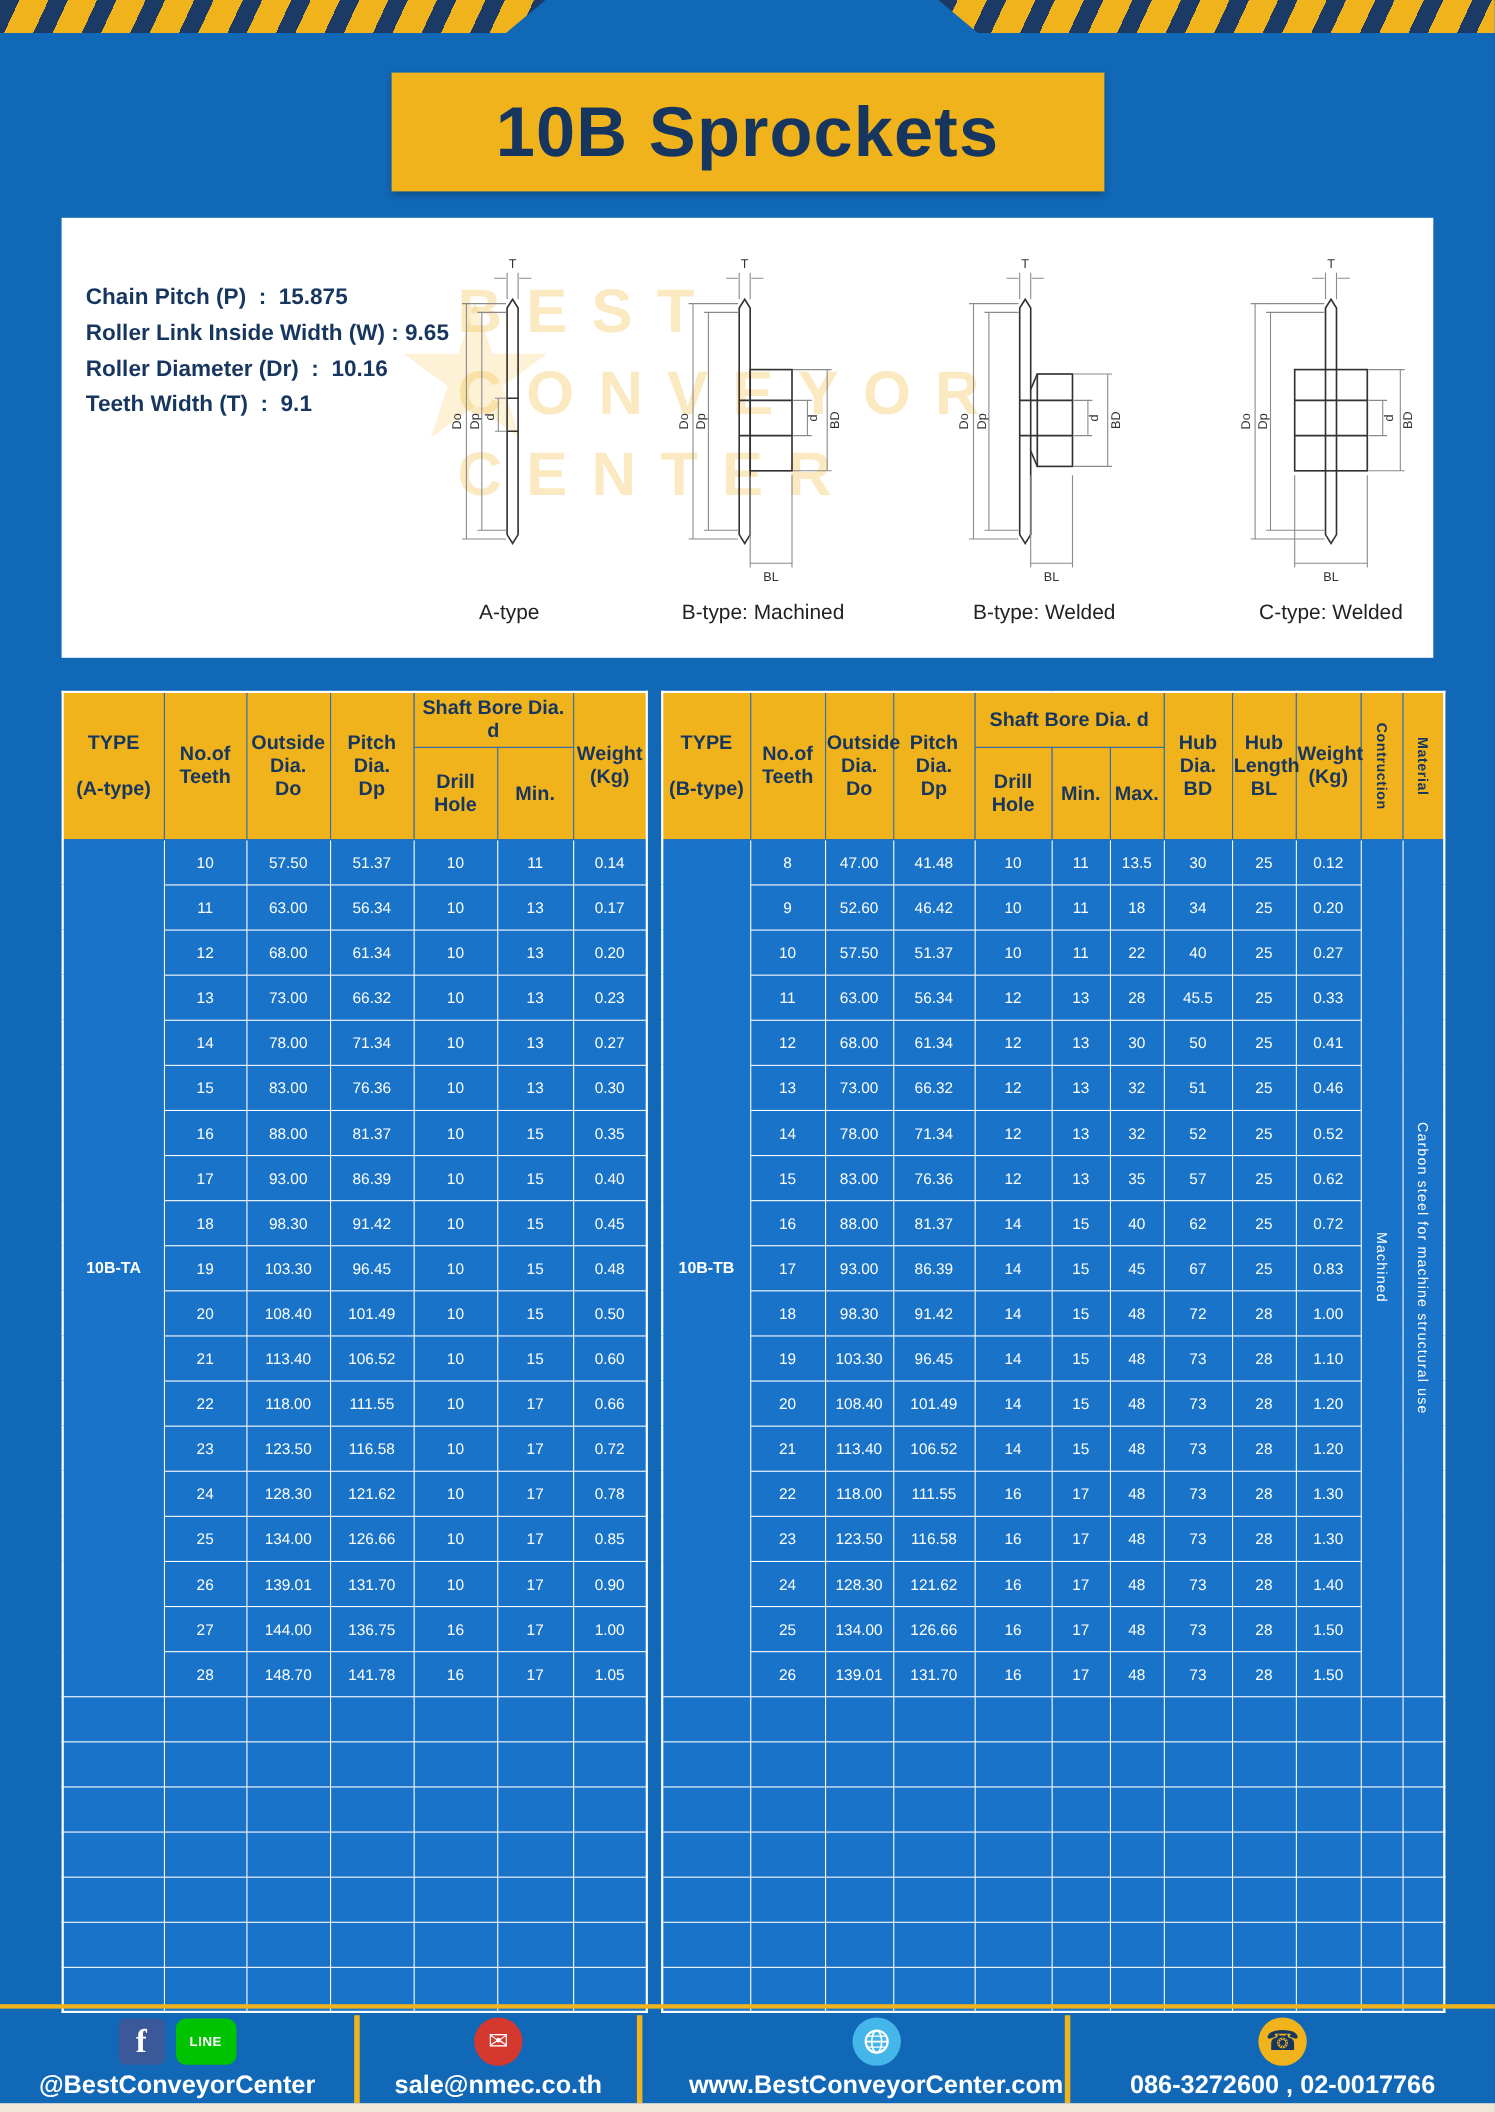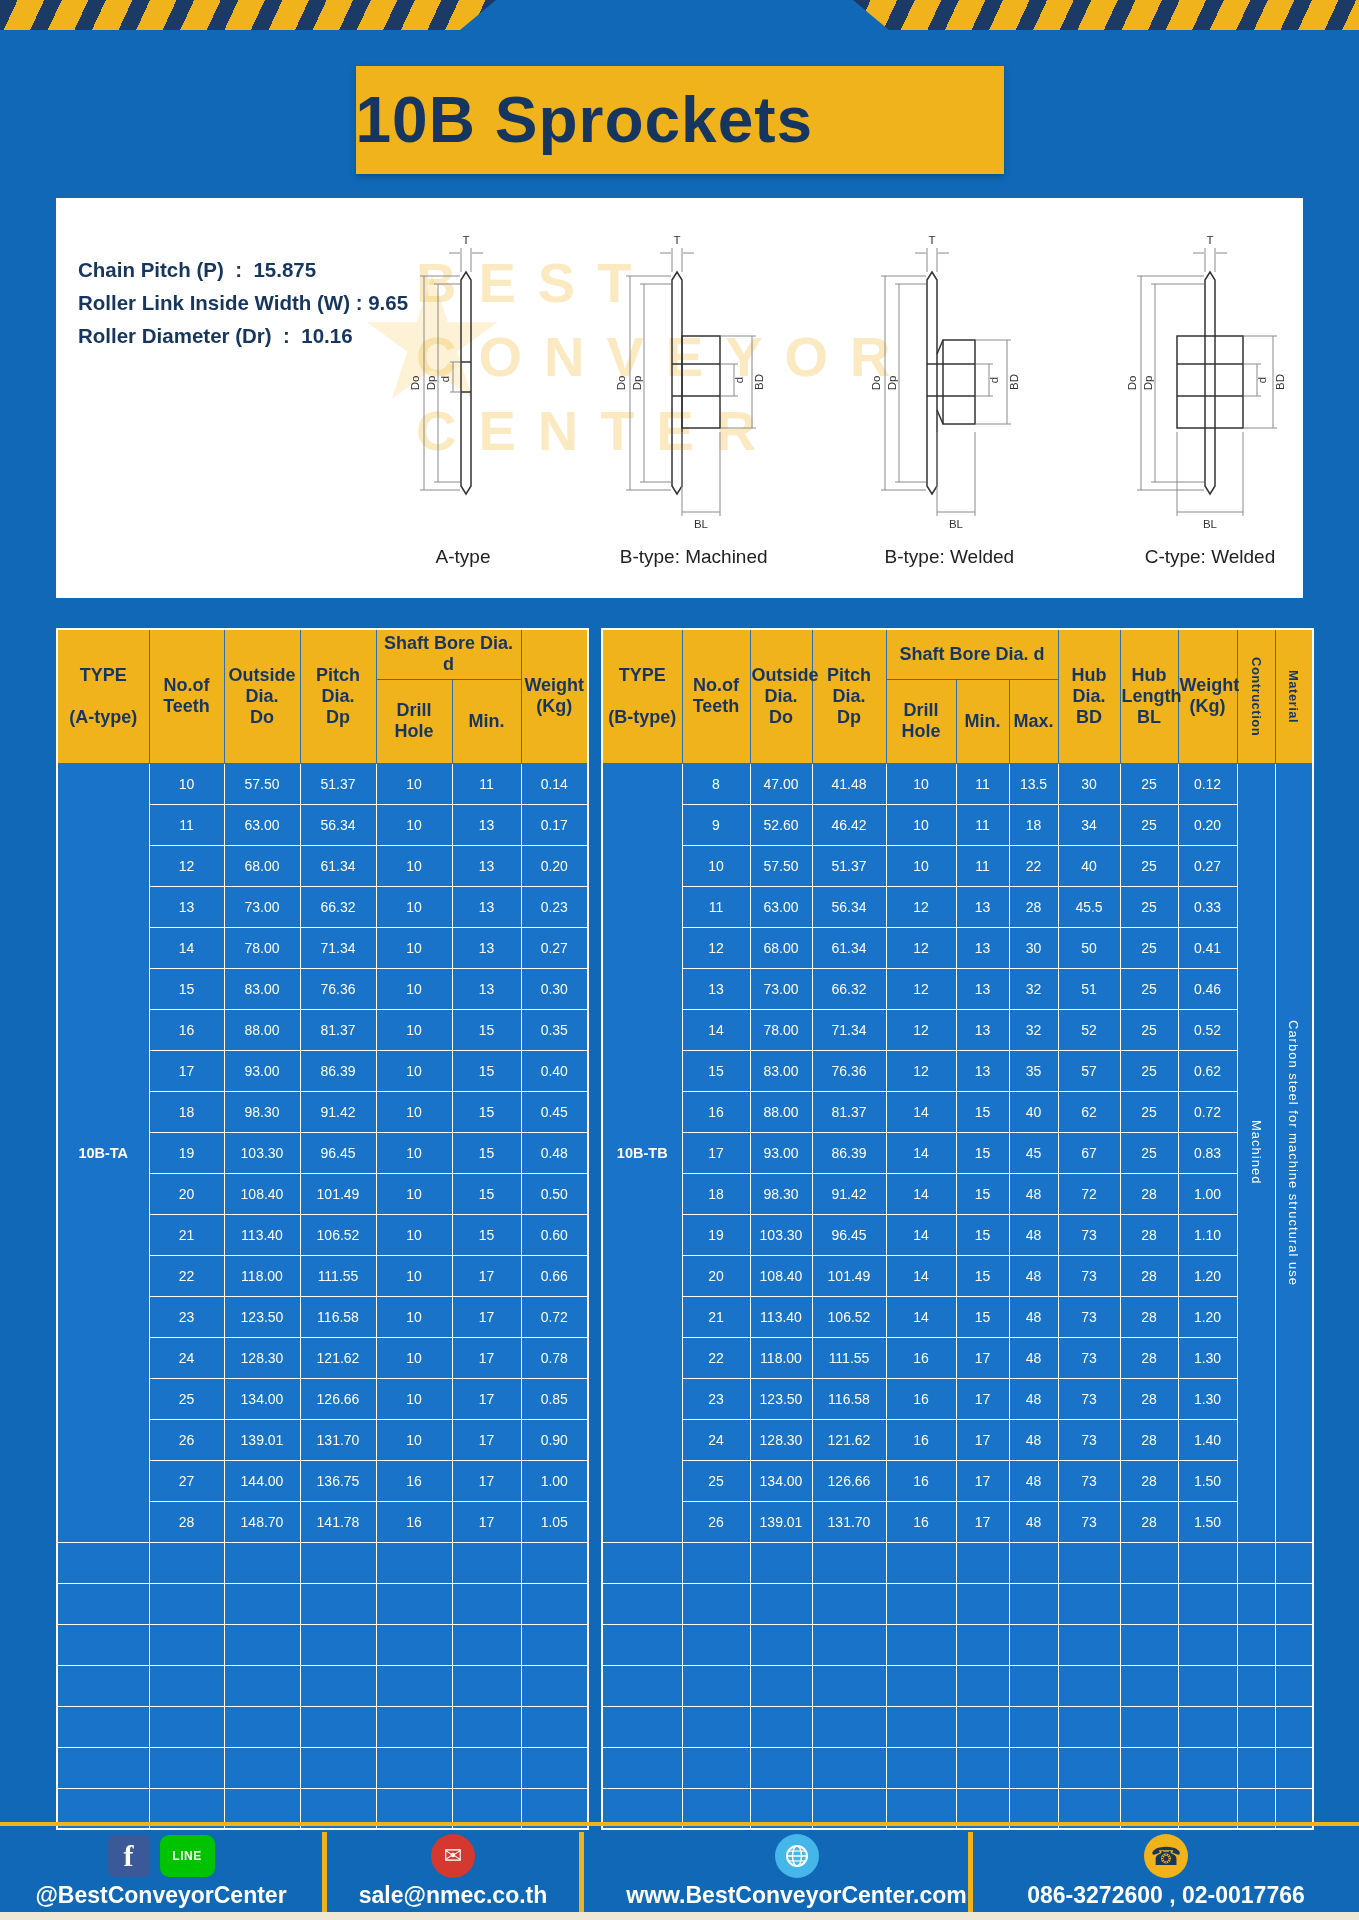--- a/index.html
+++ b/index.html
@@ -5,21 +5,21 @@
   *{box-sizing:border-box;}
   body{margin:0;background:#0b4f91;font-family:"Liberation Sans",sans-serif;}
   .page{position:relative;width:1359px;height:1920px;background:#1068b6;overflow:hidden;margin:0 auto;}
 
   
   .hazard{position:absolute;top:0;height:30px;background:repeating-linear-gradient(115deg,#1b3a66 0 16px,#f1b31c 16px 40px);}
   .hazard-left{left:0;width:496px;clip-path:polygon(0 0,100% 0,calc(100% - 36px) 100%,0 100%);}
   .hazard-right{right:0;width:506px;clip-path:polygon(0 0,100% 0,100% 100%,36px 100%);}
 
   
-  .title-banner{position:absolute;left:50%;transform:translateX(-50%);top:66px;width:648px;height:108px;background:#f1b31c;display:flex;align-items:center;box-shadow:0 3px 6px rgba(0,0,0,.25);}
+  .title-banner{position:absolute;left:50%;transform:translateX(-50%);top:66px;width:648px;height:108px;background:#f1b31c;display:flex;align-items:center;justify-content:center;box-shadow:0 3px 6px rgba(0,0,0,.25);}
   .banner-title{margin:0;font-size:64px;font-weight:800;color:#17365f;letter-spacing:1px;}
 
   
   .spec-panel{position:absolute;left:56px;top:198px;width:1247px;height:400px;background:#ffffff;}
   .spec-list{position:absolute;left:22px;top:56px;z-index:2;}
   .spec-line{font-size:20.5px;font-weight:bold;color:#17365f;line-height:1.6;white-space:pre-wrap;}
   .watermark{position:absolute;left:360px;top:48px;width:620px;z-index:0;text-align:left;font-weight:800;color:rgba(243,185,50,.30);letter-spacing:22px;line-height:1.32;font-size:56px;pointer-events:none;}
   .watermark-star{position:absolute;left:300px;top:56px;font-size:170px;line-height:1;color:rgba(243,185,50,.20);z-index:0;pointer-events:none;}
   .diagrams{position:absolute;left:352px;top:10px;right:8px;display:flex;justify-content:space-between;z-index:1;}
   .diagrams figure{margin:24px 0 0 0;text-align:center;}
@@ -74,20 +74,21 @@
     <div class="watermark">
       <div>BEST</div>
       <div>CONVEYOR</div>
       <div>CENTER</div>
     </div>
 
     <div class="spec-list">
       <div class="spec-line">Chain Pitch (P)  :  15.875</div>
       <div class="spec-line">Roller Link Inside Width (W) : 9.65</div>
       <div class="spec-line">Roller Diameter (Dr)  :  10.16</div>
+      <div class="spec-line">Teeth Width (T)  :  9.1</div>
     </div>
 
     <div class="diagrams">
 
       <figure>
         <svg class="dwg" width="110" height="300" viewBox="0 0 110 300">
           <line x1="53" y1="40" x2="53" y2="16"></line>
             <line x1="63" y1="40" x2="63" y2="16"></line>
           <line x1="41" y1="21" x2="52" y2="21"></line>
             <line x1="64" y1="21" x2="75" y2="21"></line>

